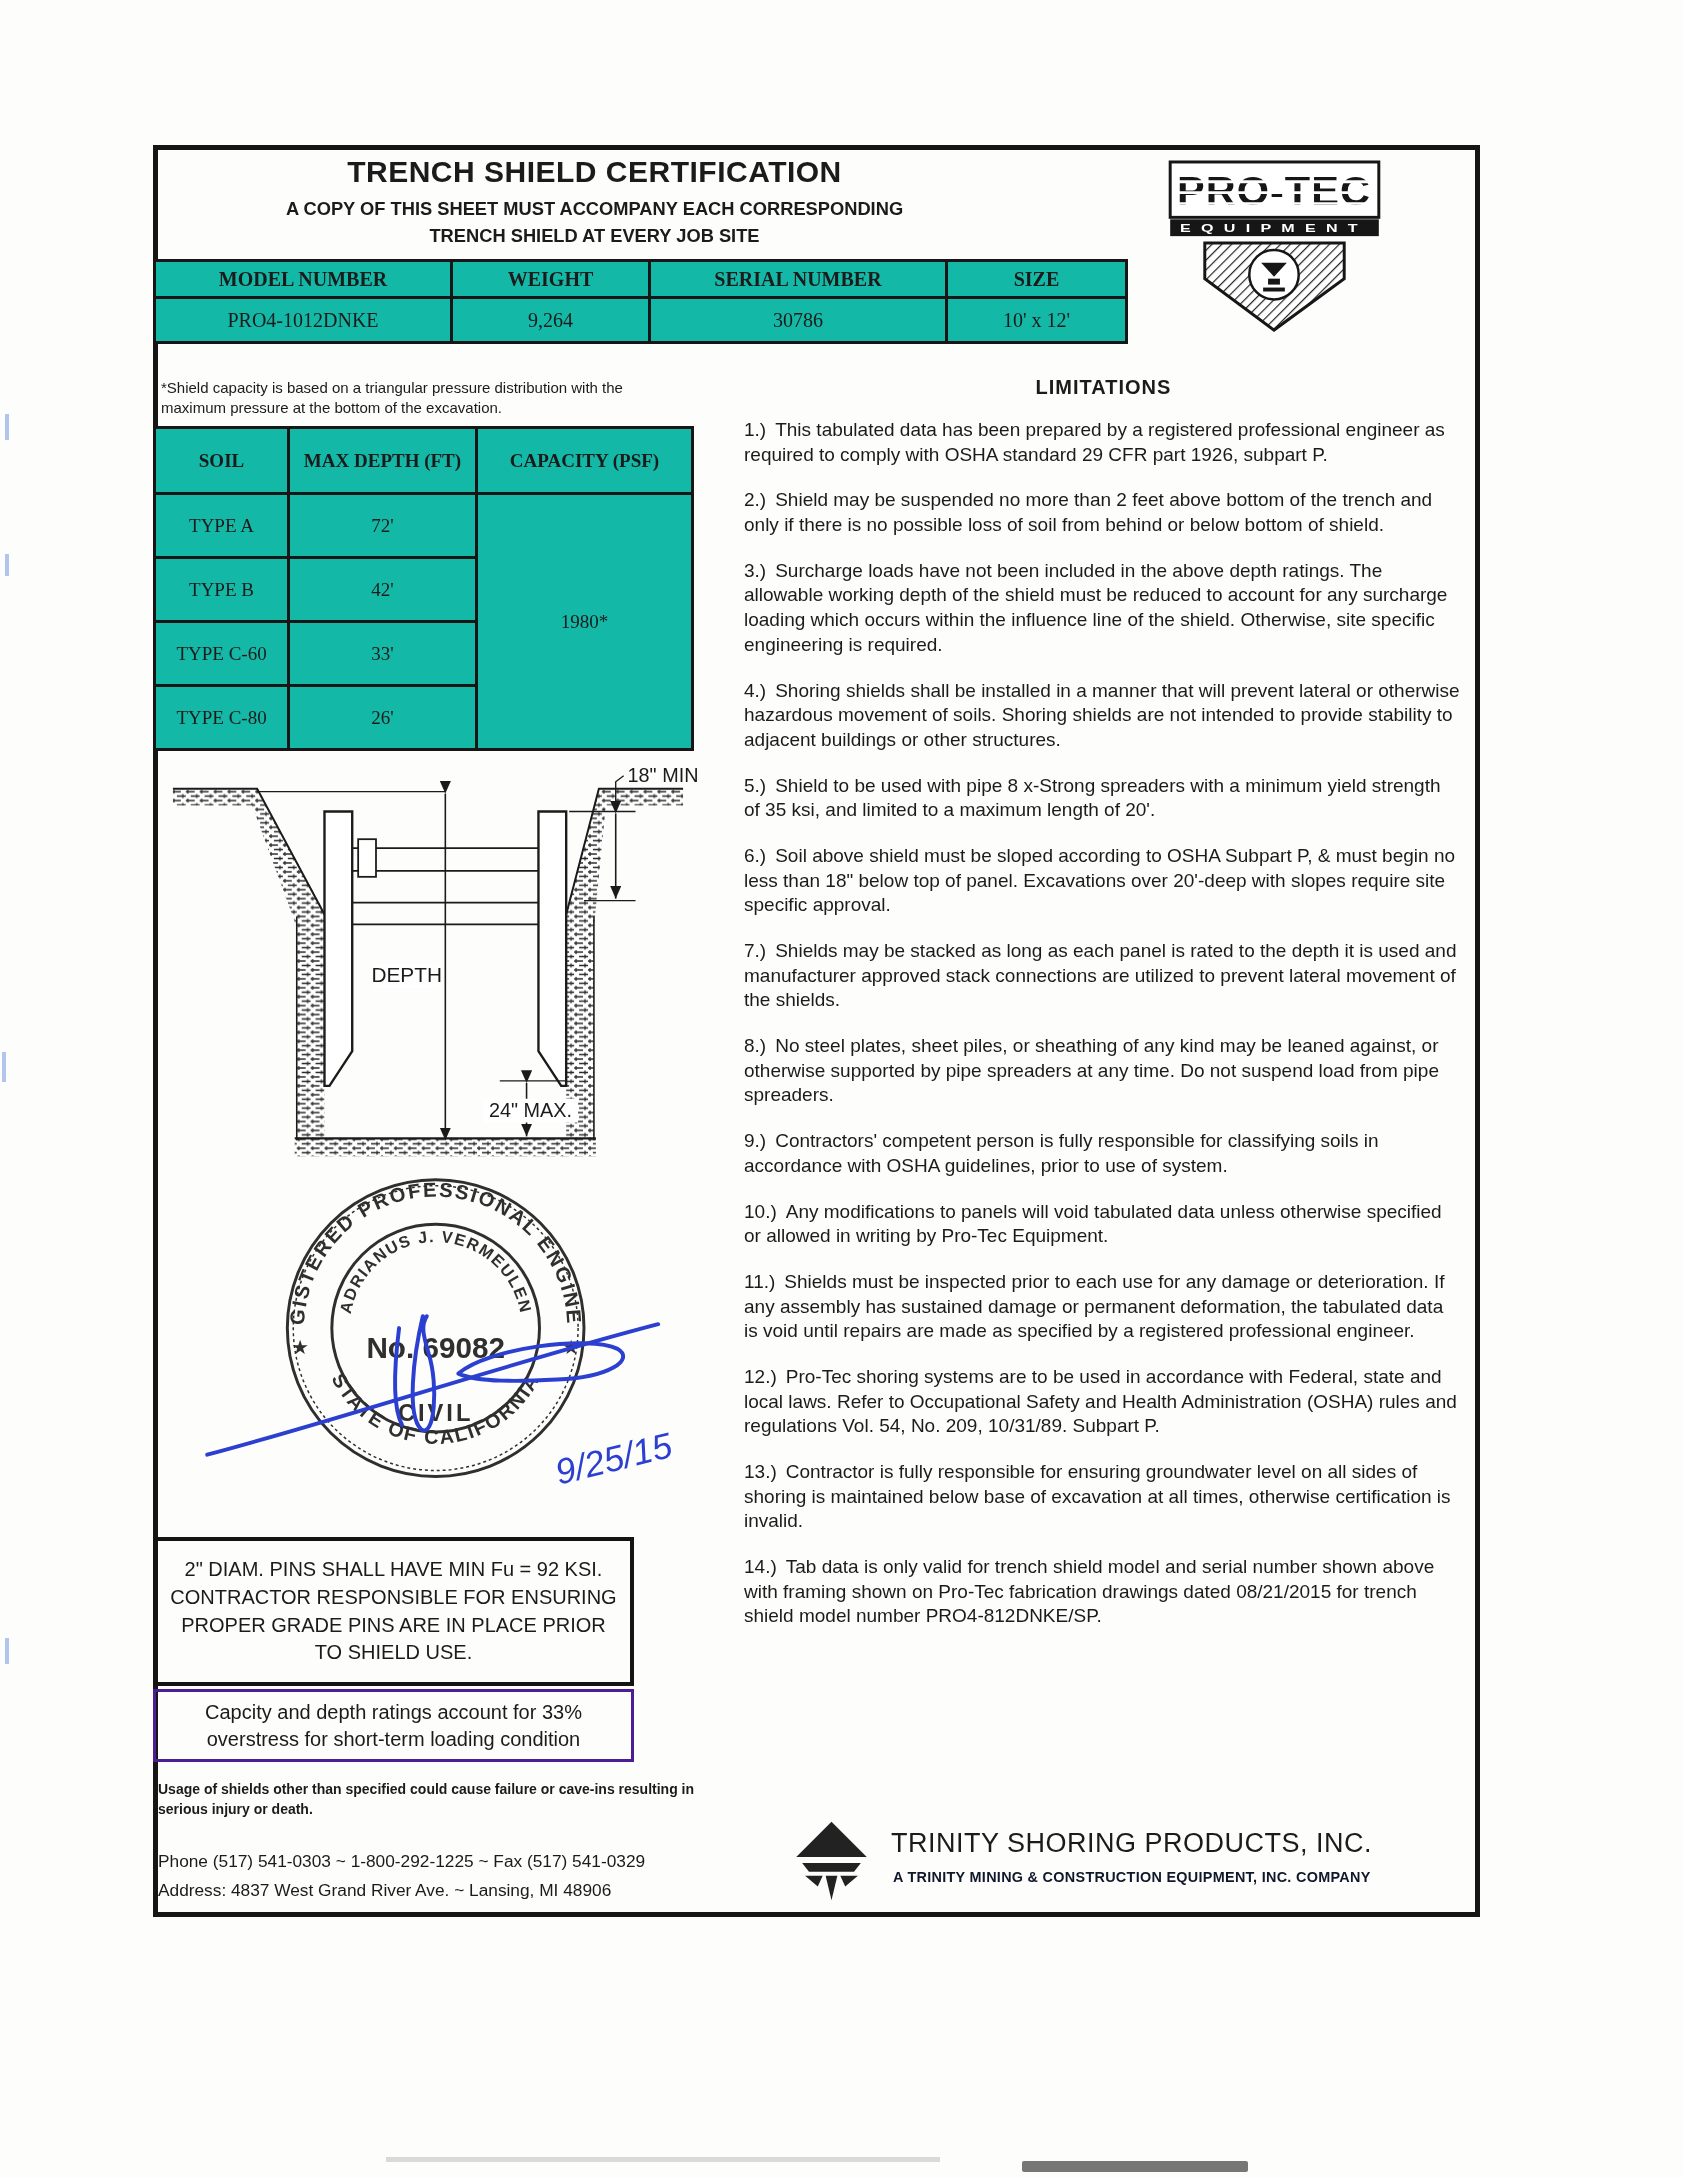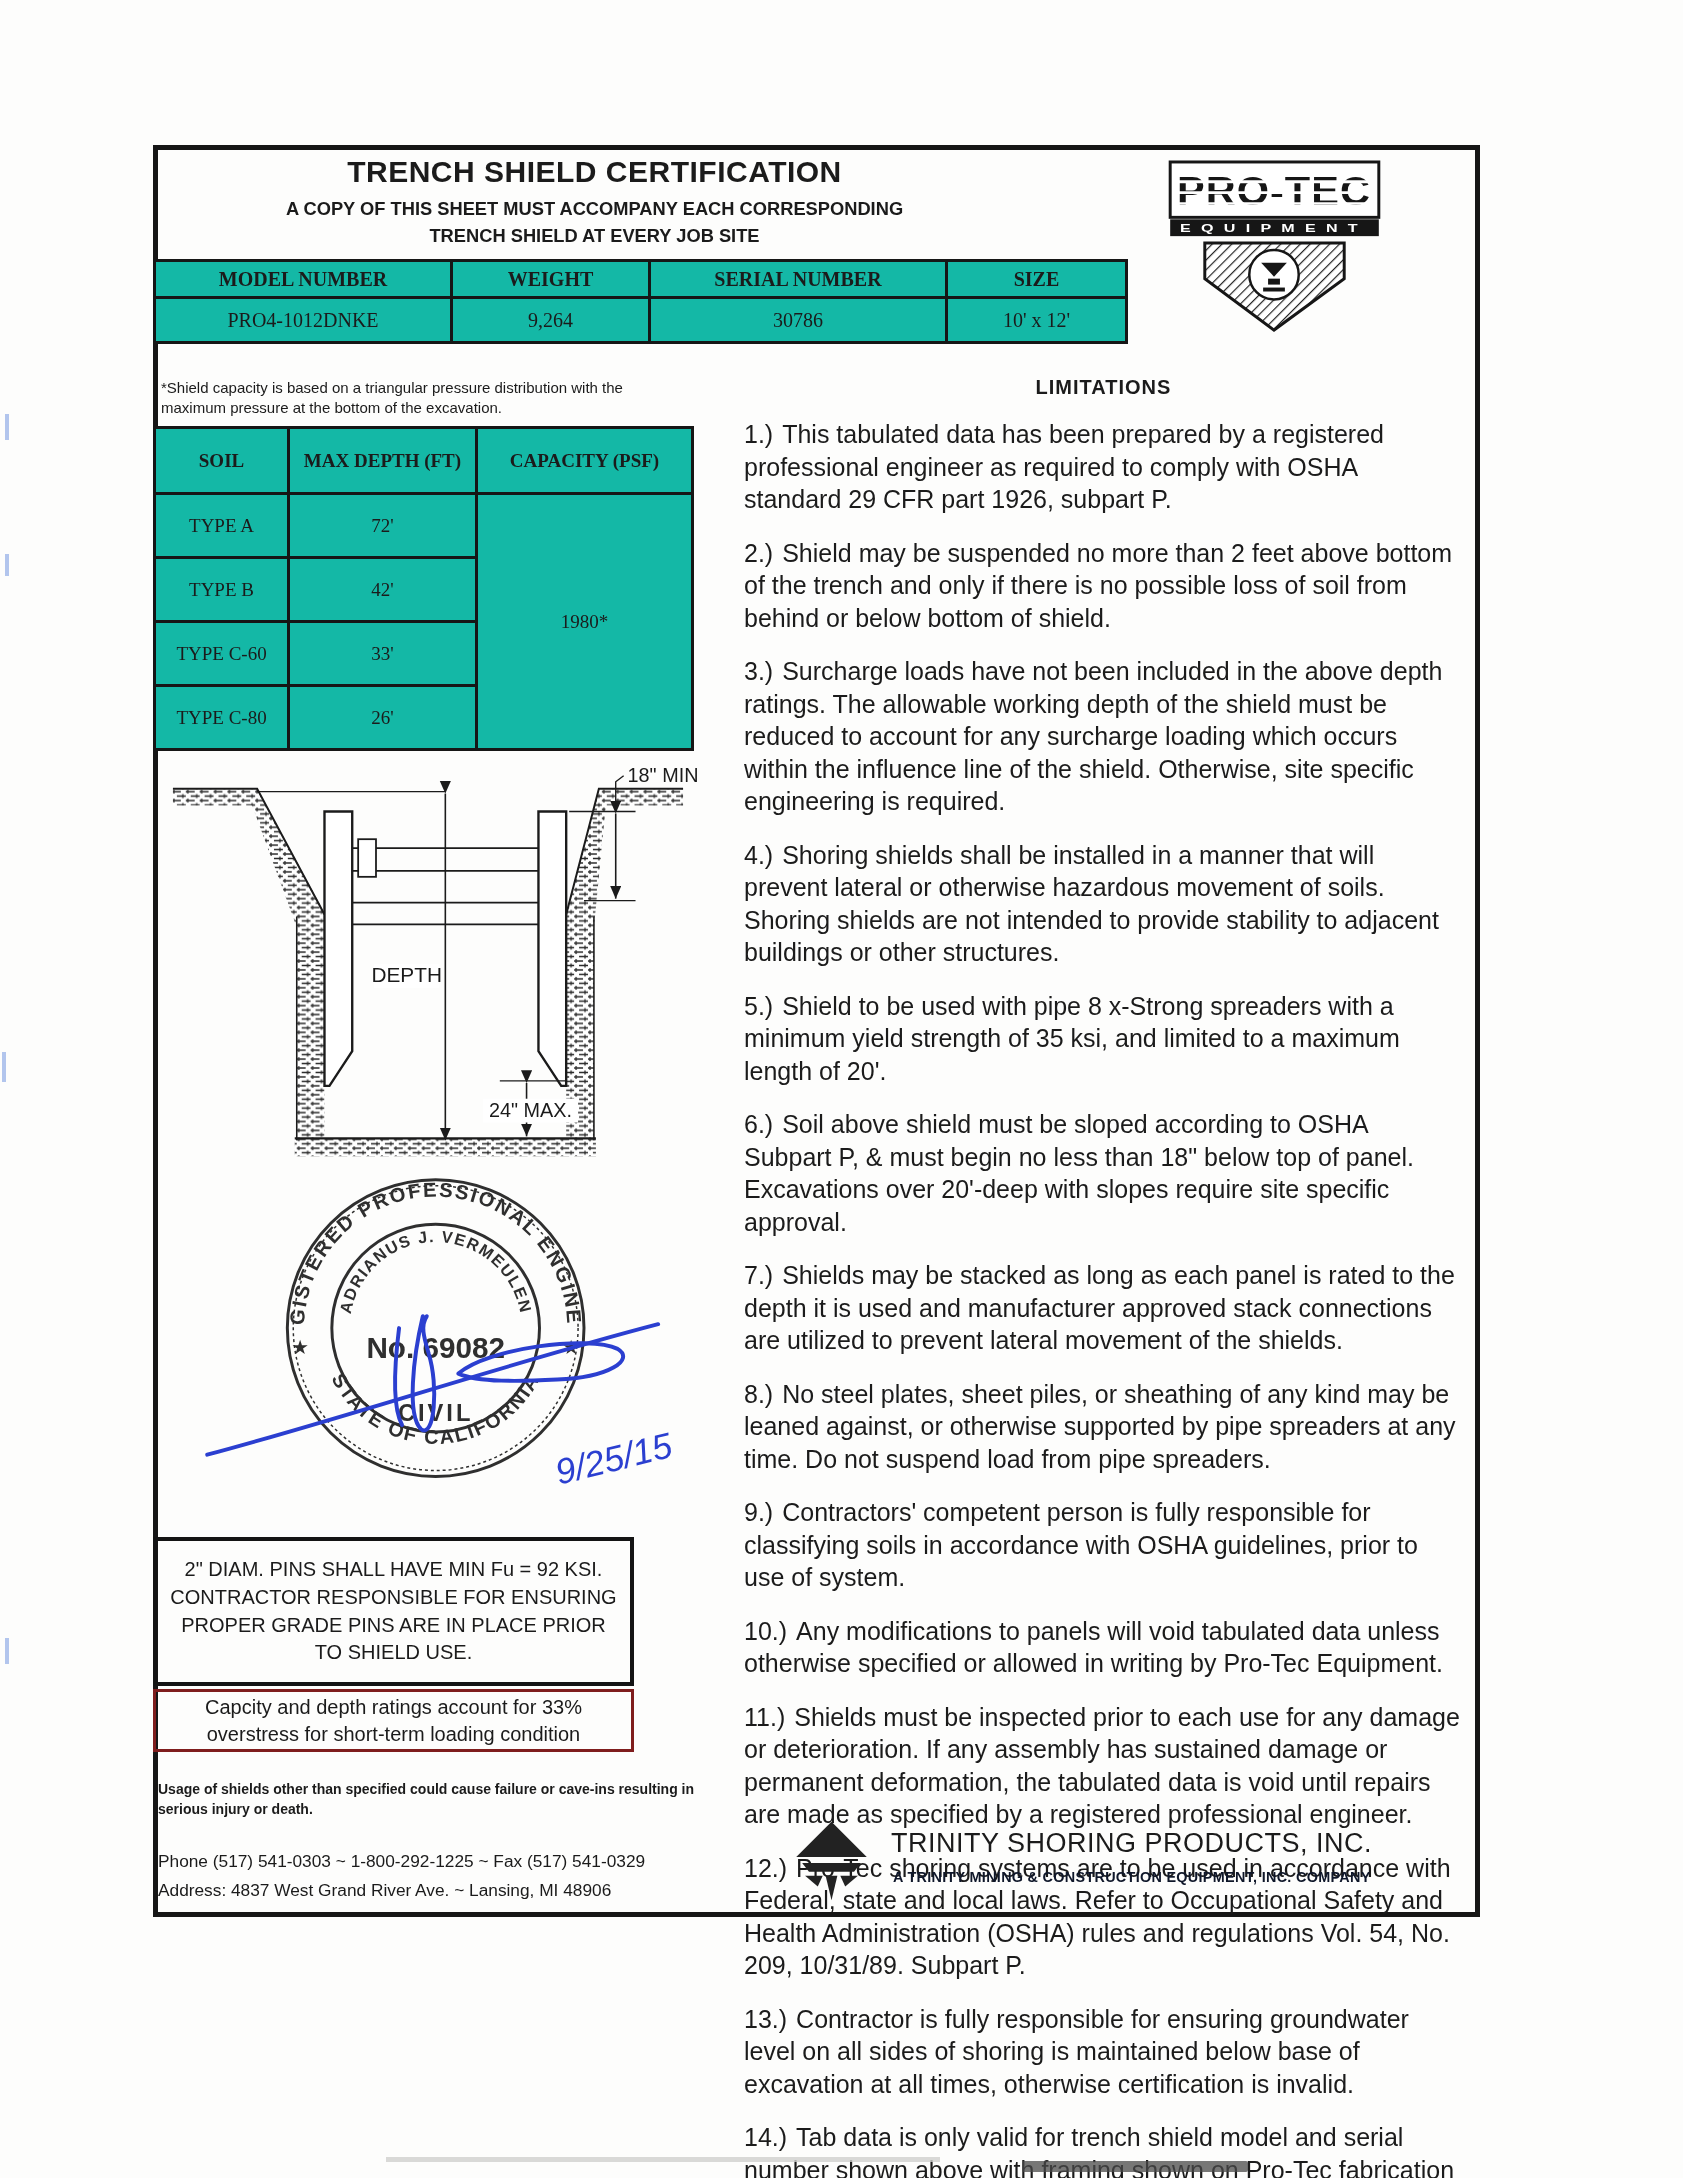--- a/index.html
+++ b/index.html
@@ -26,31 +26,31 @@
   .model-table td{height:42px;font-size:20px;}
   .cap-note{left:161px;top:378px;width:475px;font-size:15px;line-height:1.32;}
   .soil-table{left:153px;top:426px;}
   .soil-table th{height:63px;font-size:19px;font-weight:bold;}
   .soil-table td{height:61px;font-size:19px;}
 
   
   .pin-box{left:153px;top:1537px;width:481px;height:149px;border:4px solid #141414;
     display:flex;align-items:center;justify-content:center;text-align:center;
     font-size:20px;line-height:1.38;padding:4px 8px;box-sizing:border-box;}
-  .over-box{left:153px;top:1689px;width:481px;height:63px;border:3px solid #7f1d1d;
+  .over-box{left:153px;top:1689px;width:481px;height:73px;border:3px solid #4c1d95;
     display:flex;flex-direction:column;align-items:center;justify-content:center;text-align:center;
     font-size:20px;line-height:1.32;box-sizing:border-box;}
   .warning{left:158px;top:1780px;width:559px;font-size:14px;font-weight:bold;line-height:1.4;}
   .phone{left:158px;top:1851px;font-size:17.3px;}
   .address{left:158px;top:1880px;font-size:17.3px;text-align:center;}
 
   
   .lim-head{left:747px;top:376px;width:713px;text-align:center;font-size:20px;font-weight:bold;letter-spacing:1px;}
   .lim-body{left:744px;top:418px;width:717px;}
-  .lim-body p{margin:0 0 21px 0;font-size:25px;line-height:1.30;}
+  .lim-body p{margin:0 0 21px 0;font-size:19px;line-height:1.30;}
   .lim-num{margin-right:9px;}
 
   
   .trinity-name{left:891px;top:1828px;font-size:27px;letter-spacing:0.5px;}
   .trinity-tag{left:893px;top:1869px;font-size:14.4px;font-weight:bold;letter-spacing:0.3px;color:#0f172a;}
 
   
   .tick{width:4px;background:#9fb7e8;opacity:.8;}
   .t1{left:5px;top:414px;height:26px;} .t2{left:5px;top:554px;height:22px;}
   .t3{left:2px;top:1052px;height:30px;} .t4{left:5px;top:1638px;height:26px;}

